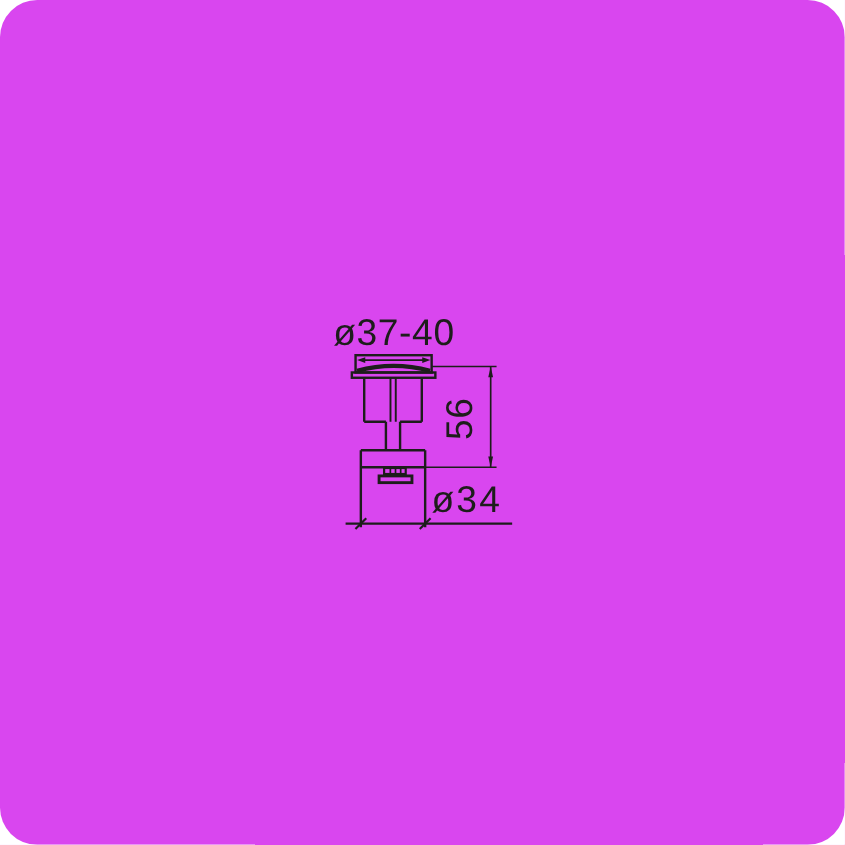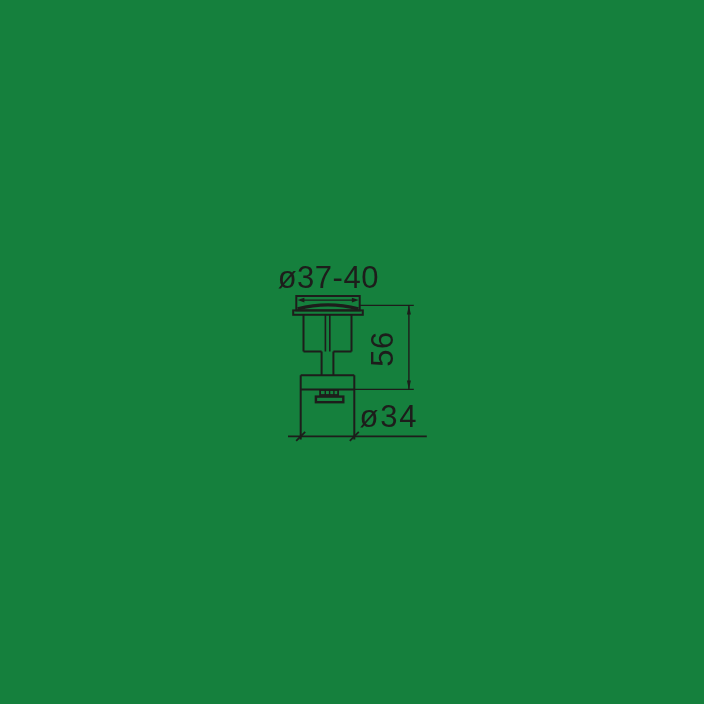--- a/index.html
+++ b/index.html
@@ -5,22 +5,23 @@
   html, body {
     margin: 0;
     padding: 0;
     background: #ffffff;
     font-family: "Liberation Sans", sans-serif;
   }
   .page {
     position: relative;
     width: 704px;
     height: 704px;
-    background: #15803d;
+    background: #d946ef;
     overflow: hidden;
+    border-radius: 31px;
   }
   svg text {
     font-family: "Liberation Sans", sans-serif;
     font-size: 31px;
   }
   .dim-label { letter-spacing: 0.5px; }
   .dim-label-wide { letter-spacing: 1.8px; }
 </style>
 </head>
 <body>

